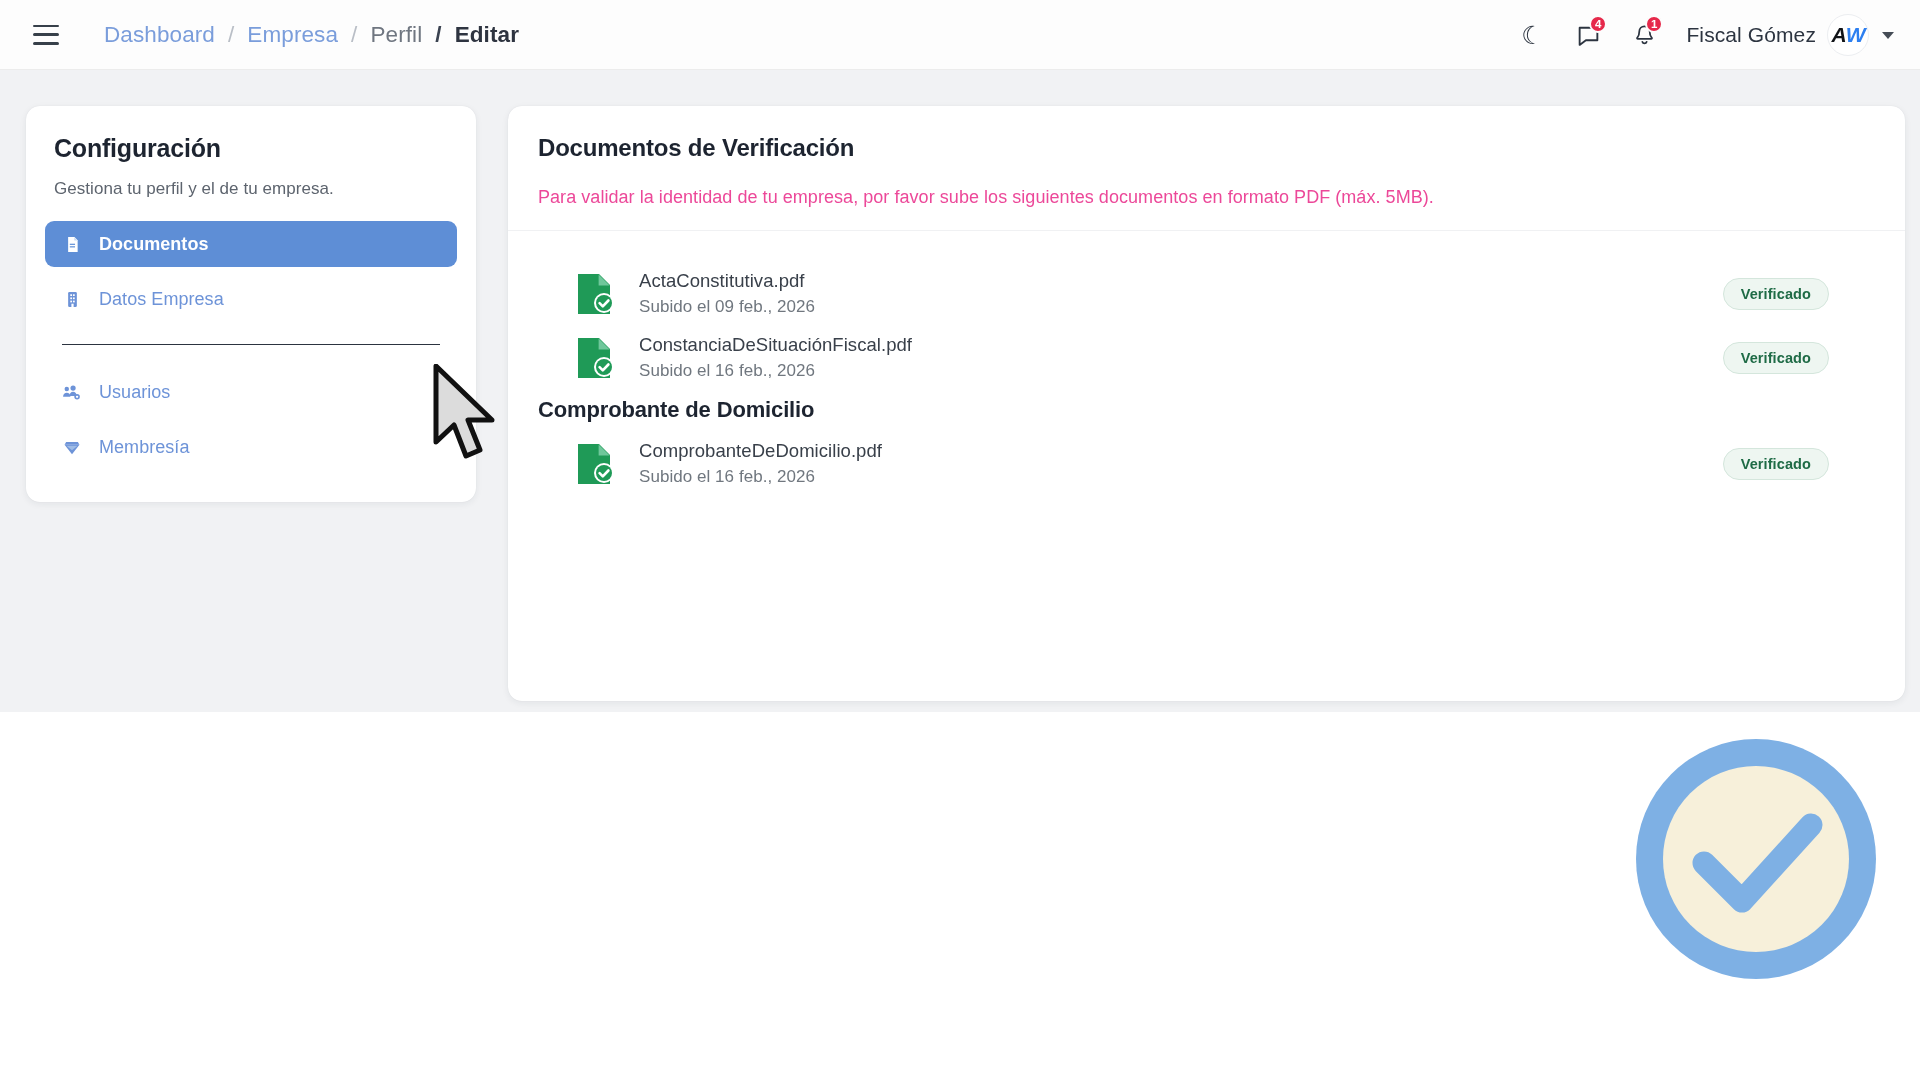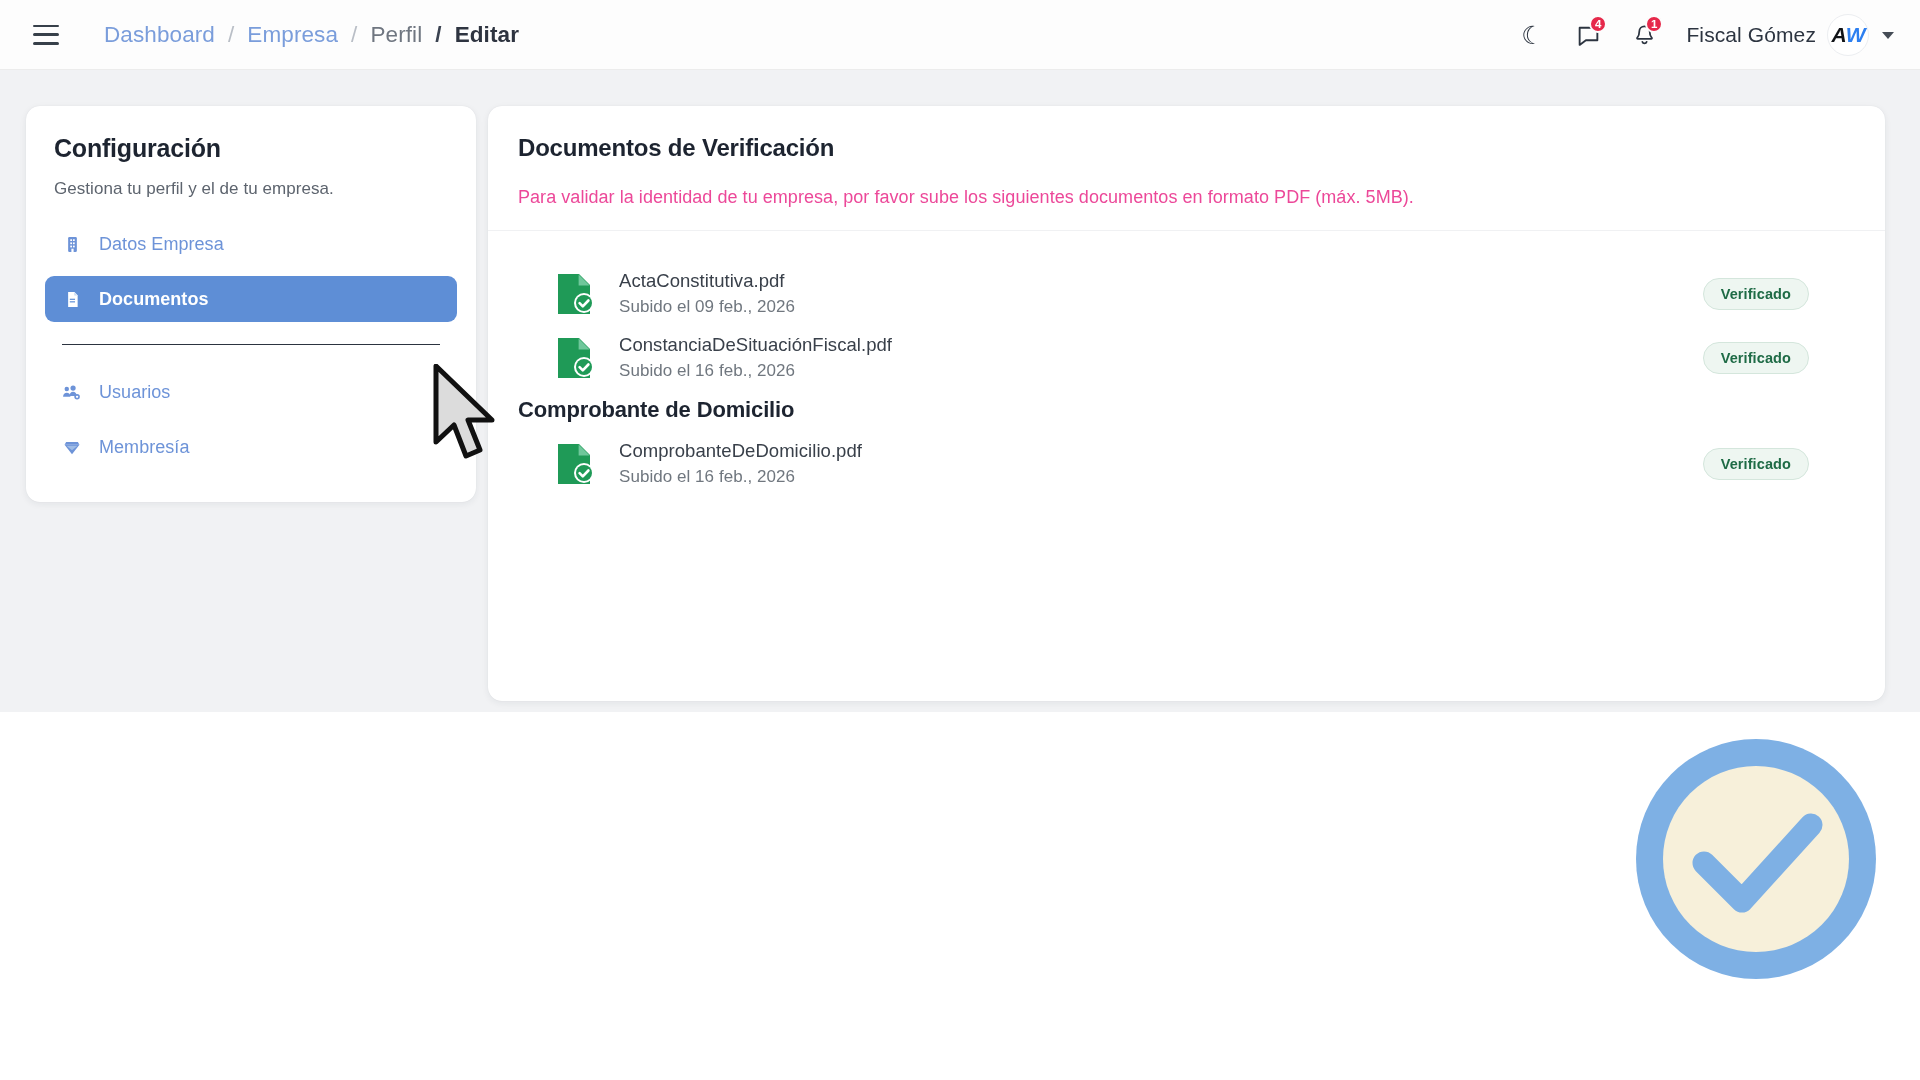--- a/index.html
+++ b/index.html
@@ -90,21 +90,21 @@
     font-size: 18px; color: #6d93d8; letter-spacing: .05px;
   }
   .nav-item + .nav-item { margin-top: 9px; }
   .nav-item.active { background: #5e8ed6; color: #fff; font-weight: bold; }
   .nav-item .ni { width: 20px; display: flex; align-items: center; justify-content: center; }
   .nav-item .ni svg { display: block; }
   .nav-divider { height: 0; border-top: 1.6px solid #2c3440; margin: 22px 17px 24px 17px; }
 
   
   .main-card {
-    position: absolute; left: 488px; top: 36px;
+    position: absolute; left: 508px; top: 36px;
     width: 1397px; height: 595px;
     background: #fff; border-radius: 14px;
     box-shadow: 0 2px 7px rgba(30,40,60,.07), 0 0 1px rgba(30,40,60,.10);
     overflow: hidden;
   }
   .main-head { padding: 28px 30px 22px 30px; border-bottom: 1px solid #f0f1f3; }
   .main-title { font-size: 24px; font-weight: bold; color: #1d2430; letter-spacing: -.2px; }
   .main-sub   { font-size: 18px; color: #ec4899; margin-top: 25px; letter-spacing: .05px; }
 
   .docs { padding: 22px 30px 0 30px; }
@@ -188,47 +188,47 @@
 </div>
 
 <div class="page">
 
   <aside class="side-card">
     <div class="side-title">Configuración</div>
     <div class="side-sub">Gestiona tu perfil y el de tu empresa.</div>
 
     <nav class="nav">
 
+
+      <div class="nav-item active">
+        <span class="ni">
+          <svg width="19" height="19" viewBox="0 0 24 24" fill="#ffffff">
+            <path d="M6.5 2.6h8l4 4v14.8h-12z"></path>
+            <path d="M14.2 2.8v4.2h4.1z" fill="#c9ddf5"></path>
+            <rect x="8.6" y="11" width="6.6" height="1.5" fill="#5e8ed6"></rect>
+            <rect x="8.6" y="14.2" width="6.6" height="1.5" fill="#5e8ed6"></rect>
+          </svg>
+        </span>
+        <span>Documentos</span>
+      </div>
 
       <div class="nav-item">
         <span class="ni">
           <svg width="19" height="19" viewBox="0 0 24 24" fill="#6d93d8">
             <rect x="6.5" y="2.5" width="11" height="19" rx="1.6"></rect>
             <rect x="9.2" y="5.4" width="2.2" height="2.2" fill="#fff"></rect>
             <rect x="12.6" y="5.4" width="2.2" height="2.2" fill="#fff"></rect>
             <rect x="9.2" y="9.4" width="2.2" height="2.2" fill="#fff"></rect>
             <rect x="12.6" y="9.4" width="2.2" height="2.2" fill="#fff"></rect>
             <rect x="9.2" y="13.4" width="2.2" height="2.2" fill="#fff"></rect>
             <rect x="12.6" y="13.4" width="2.2" height="2.2" fill="#fff"></rect>
             <rect x="10.6" y="17.3" width="2.8" height="4.2" fill="#fff"></rect>
           </svg>
         </span>
         <span>Datos Empresa</span>
-      </div>
-
-      <div class="nav-item active">
-        <span class="ni">
-          <svg width="19" height="19" viewBox="0 0 24 24" fill="#ffffff">
-            <path d="M6.5 2.6h8l4 4v14.8h-12z"></path>
-            <path d="M14.2 2.8v4.2h4.1z" fill="#c9ddf5"></path>
-            <rect x="8.6" y="11" width="6.6" height="1.5" fill="#5e8ed6"></rect>
-            <rect x="8.6" y="14.2" width="6.6" height="1.5" fill="#5e8ed6"></rect>
-          </svg>
-        </span>
-        <span>Documentos</span>
       </div>
 
       <div class="nav-divider"></div>
 
       <div class="nav-item">
         <span class="ni">
           <svg width="21" height="19" viewBox="0 0 26 24" fill="#6d93d8">
             <circle cx="6.2" cy="7.4" r="2.9"></circle>
             <circle cx="14.4" cy="6.2" r="3.4"></circle>
             <path d="M1.4 17.4c0-3 2.2-5.1 4.8-5.1s4.8 2.1 4.8 5.1z"></path>

